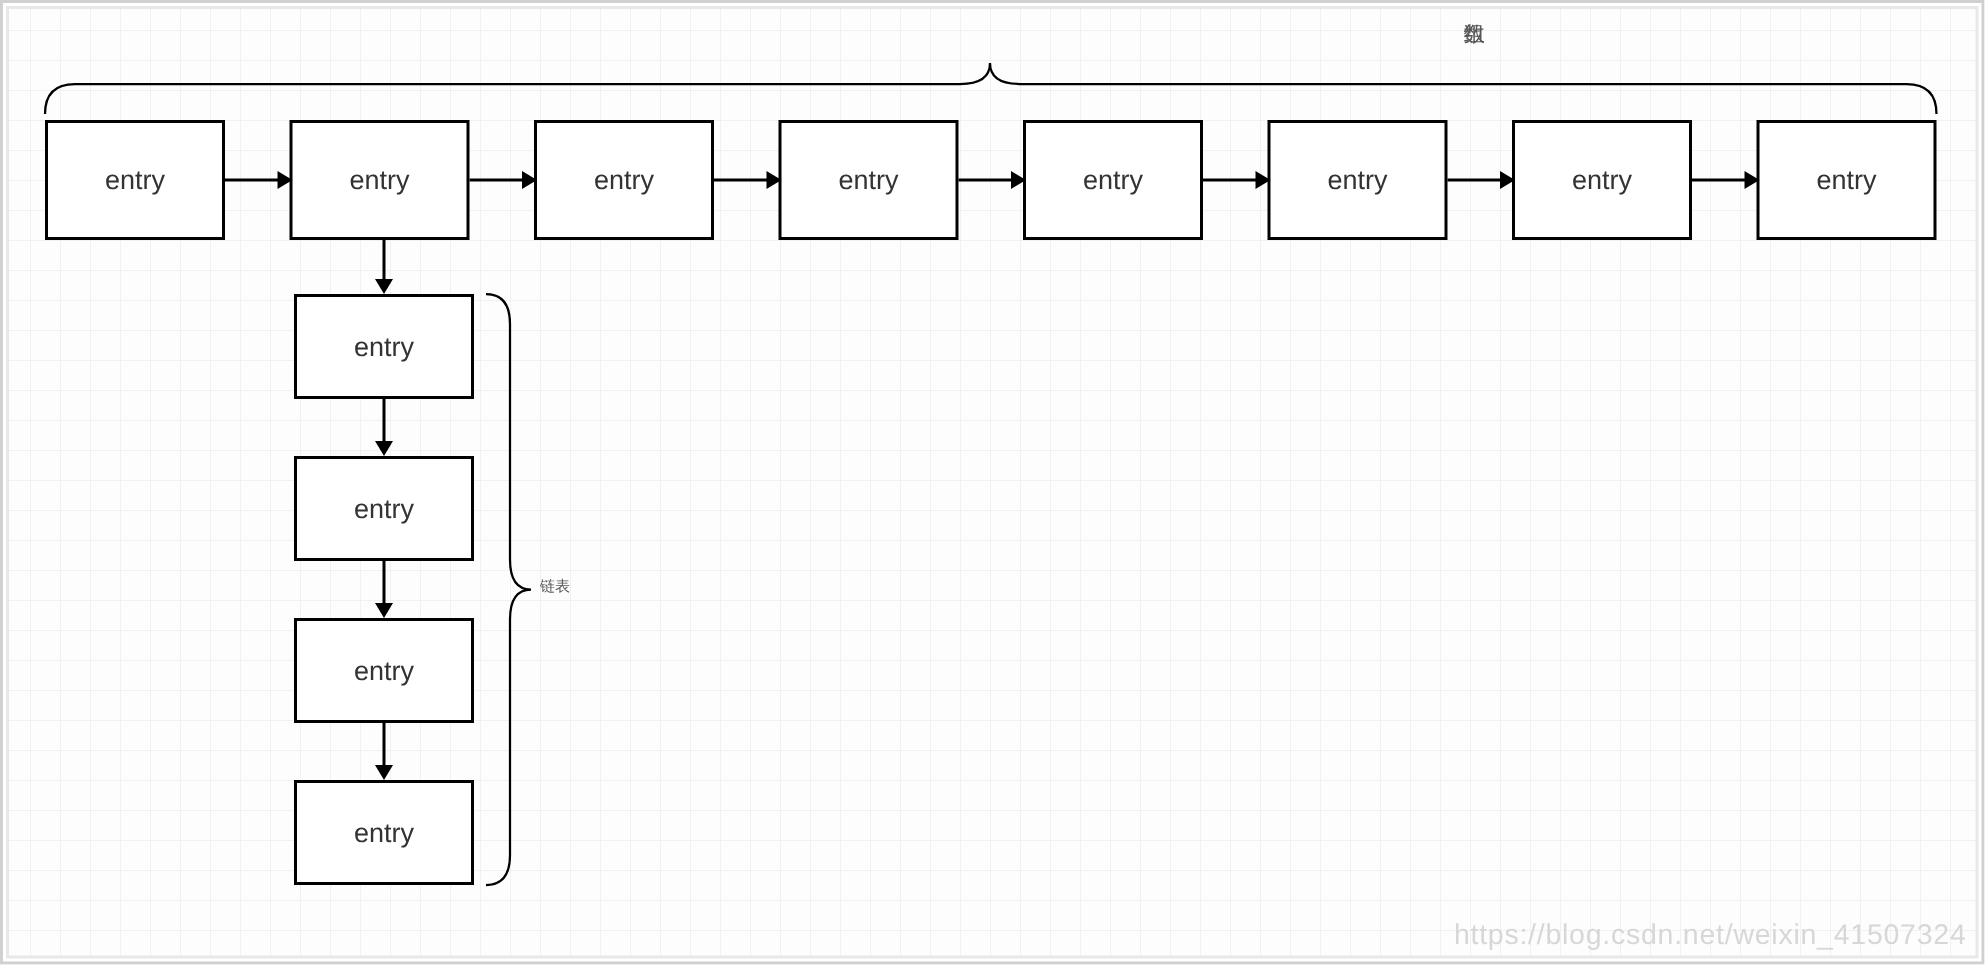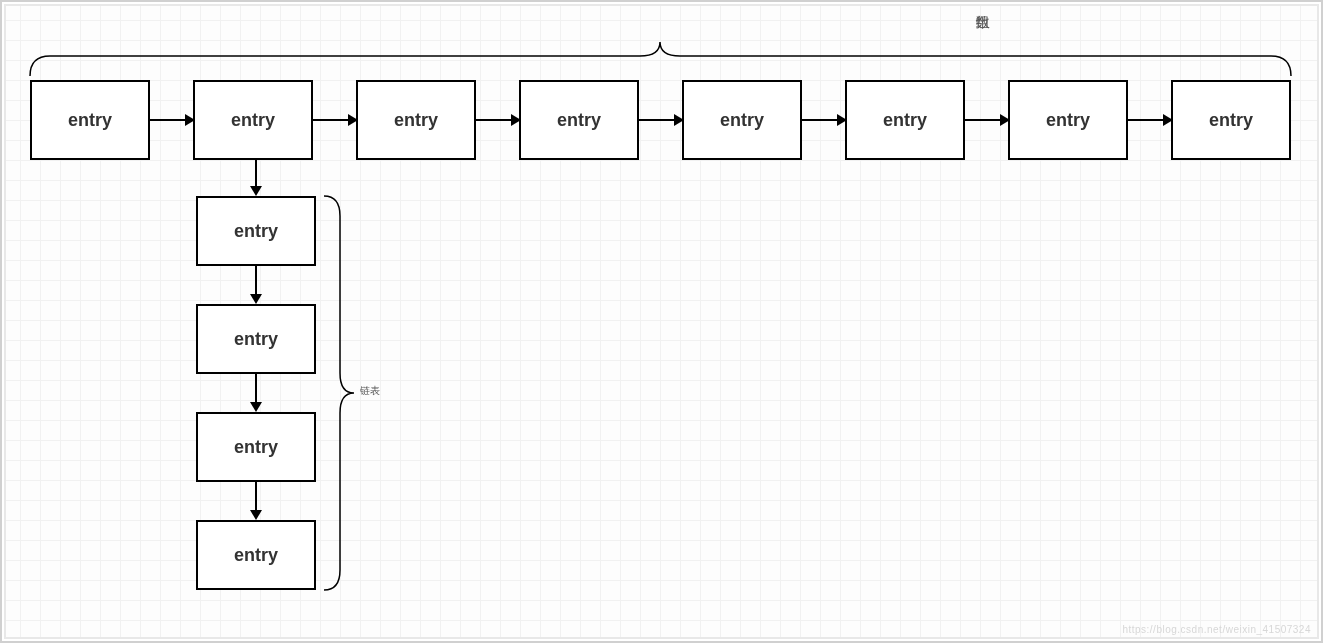--- a/index.html
+++ b/index.html
@@ -7,31 +7,31 @@
     background-color:#fdfdfd;
     background-image:
       linear-gradient(#f1f1f1 1px,transparent 1px),
       linear-gradient(90deg,#f1f1f1 1px,transparent 1px),
       linear-gradient(#e6e6e6 1px,transparent 1px),
       linear-gradient(90deg,#e6e6e6 1px,transparent 1px);
     background-size:20px 20px,20px 20px,100px 100px,100px 100px;
     box-shadow:inset 0 0 0 2px #d0d0d0, inset 0 0 0 4px #fff, inset 0 0 0 6px #e8e8e8;
   }
   .box{position:absolute;background:#fff;border:2px solid #000;box-sizing:border-box;
-       display:flex;align-items:center;justify-content:center;font-size:18px;color:#333;font-weight:bold;}
+       display:flex;align-items:center;justify-content:center;font-size:18px;color:#333;}
   .top-box{width:120px;height:80px;top:80px;}
   .chain-box{width:120px;height:70px;left:196px;}
   .arrow-h{position:absolute;width:43px;height:2px;background:#000;top:119px;}
   .arrow-h::after{content:"";position:absolute;right:-2px;top:-5px;border-left:10px solid #000;border-top:6px solid transparent;border-bottom:6px solid transparent;}
   .arrow-v{position:absolute;width:2px;background:#000;left:255px;}
   .arrow-v::after{content:"";position:absolute;left:-5px;bottom:-2px;border-top:10px solid #000;border-left:6px solid transparent;border-right:6px solid transparent;}
   .toplabel{position:absolute;left:0;right:0;top:4px;text-align:center;font-size:14px;color:#555;writing-mode:vertical-rl;left:50%;transform:translateX(-50%);}
   svg.brace{position:absolute;overflow:visible;}
   .sidelabel{position:absolute;font-size:10px;color:#555;}
-  .watermark{position:absolute;right:12px;bottom:8px;font-size:10px;color:#d7d7d7;letter-spacing:.5px;}
+  .watermark{position:absolute;right:12px;bottom:8px;font-size:19px;color:#d7d7d7;letter-spacing:.5px;}
 </style>
 </head>
 <body>
 
 <div class="canvas">
 
   <div class="toplabel">数组</div>
 
   <svg class="brace" style="left:30px;top:42px;width:1261px;height:34px" viewBox="0 0 1261 34" preserveAspectRatio="none">
     <path d="M0,34 Q0,14 20,14 L610,14 Q630,14 630,0 Q630,14 650,14 L1241,14 Q1261,14 1261,34" fill="none" stroke="#000" stroke-width="1.5"></path>

